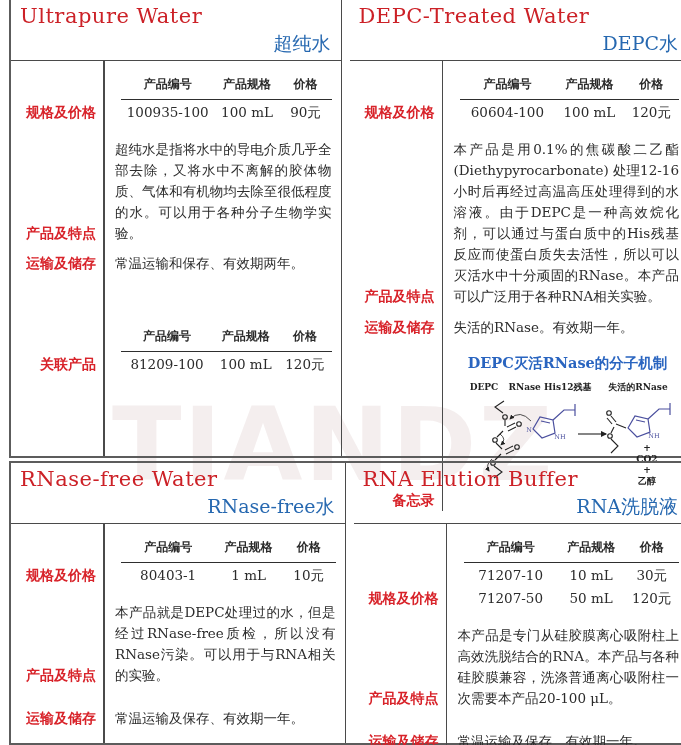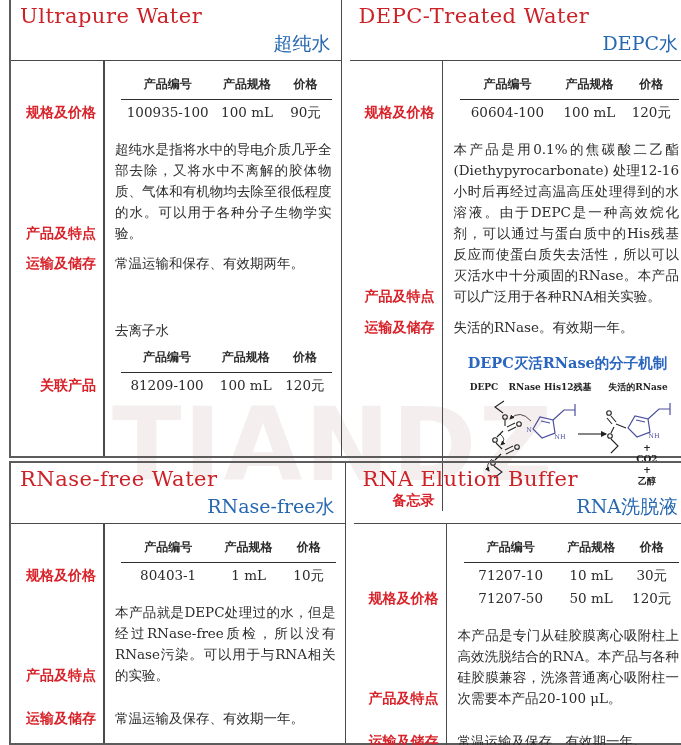--- a/index.html
+++ b/index.html
@@ -104,21 +104,20 @@
       </div>
 
       <div class="section s-storage-tl">
         <div class="sec-label">运输及储存</div>
         <div class="sec-content">常温运输和保存、有效期两年。</div>
       </div>
 
       <div class="section s-related">
         <div class="sec-label">关联产品</div>
         <div class="sec-content">
-          <div>去离子水</div>
           <table class="spec-table related-table">
             <tbody>
                 <tr>
               <th class="col-code">产品编号</th>
               <th class="col-spec">产品规格</th>
               <th class="col-price">价格</th>
             </tr>
             <tr>
               <td>81209-100</td>
               <td>100 mL</td>

